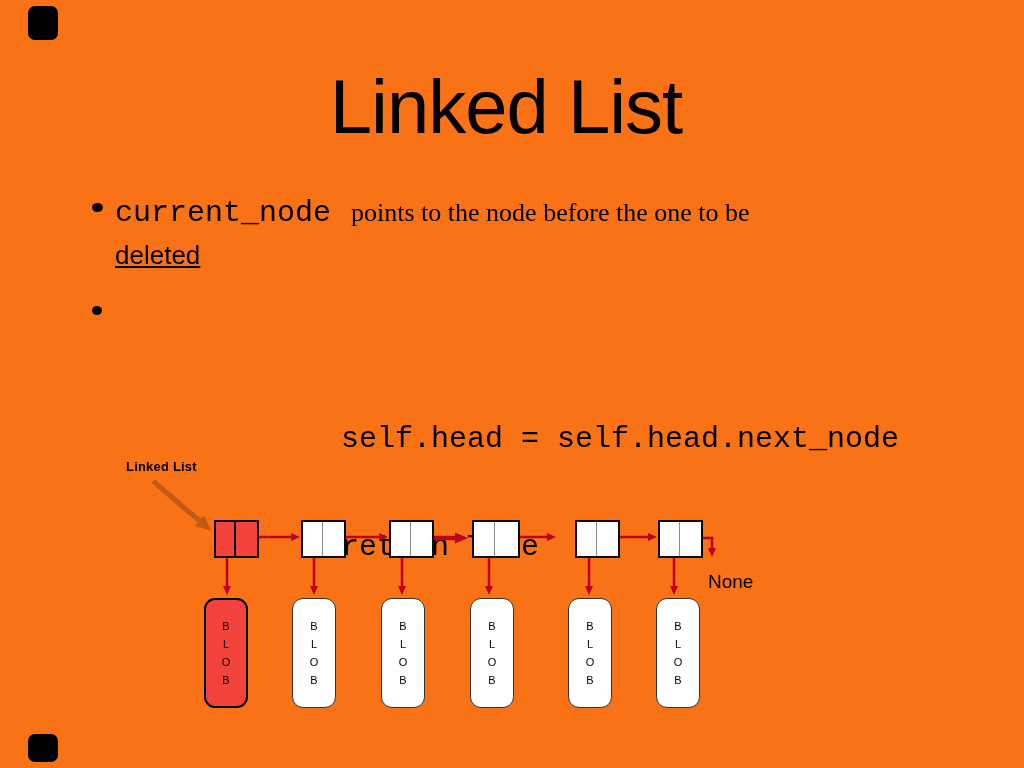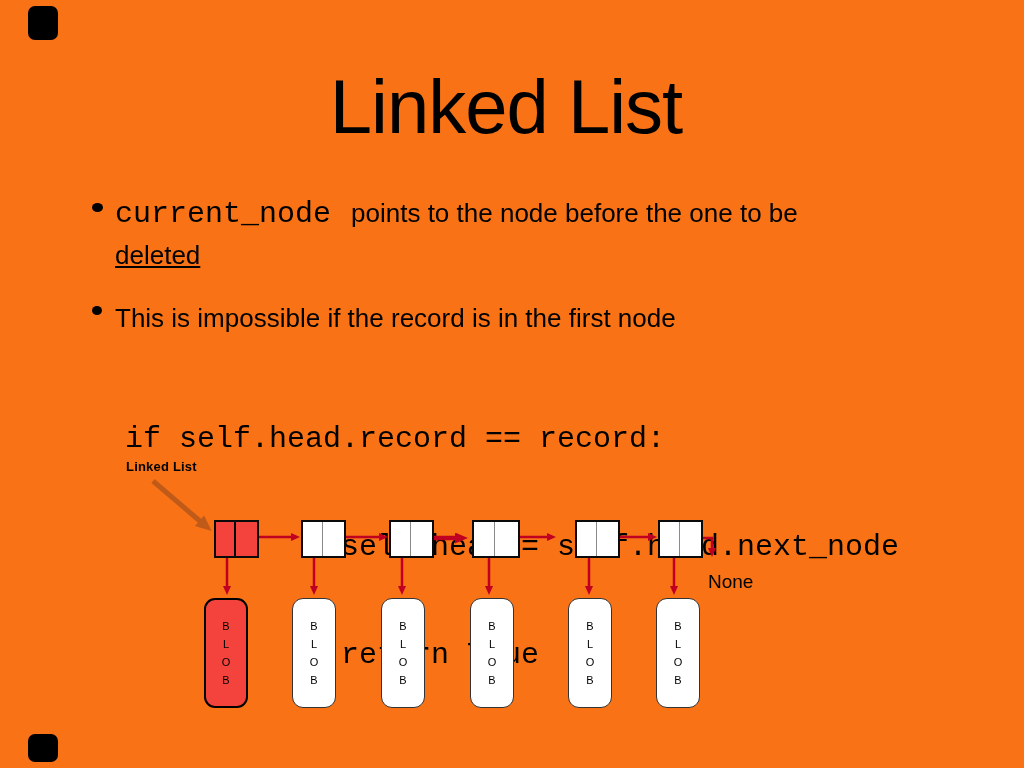--- a/index.html
+++ b/index.html
@@ -16,21 +16,21 @@
     font-size:76px;font-weight:400;line-height:76px;text-align:center;letter-spacing:-1px;
   }
 
   .bullet-dot{position:absolute;background:#000;border-radius:50%;}
   .dot1{left:92px;top:203px;width:11px;height:9px;}
   .dot2{left:92px;top:306px;width:10px;height:9px;}
 
   .mono{font-family:Liberation Mono, monospace;}
   .b1-line1{position:absolute;left:115px;top:195px;line-height:36px;white-space:nowrap;}
   .b1-line1 .code-frag{font-size:30px;}
-  .b1-line1 .sans-frag{font-size:26px;margin-left:20px;}
+  .b1-line1 .sans-frag{font-size:26px;margin-left:20px;font-family:Liberation Serif, serif;}
   .b1-line2{position:absolute;left:115px;top:237px;font-size:26px;line-height:36px;text-decoration:underline;}
   .b2-line{position:absolute;left:115px;top:300px;font-size:26px;line-height:36px;white-space:nowrap;}
 
   .code{position:absolute;left:125px;top:349px;font-size:30px;line-height:36px;white-space:pre;}
   .code .code-line{font-family:"Liberation Mono",monospace;}
   .code .indent{margin-left:216px;}
 
   .diagram-label{position:absolute;left:126px;top:459px;font-size:13px;font-weight:700;letter-spacing:0.2px;}
   .none-label{position:absolute;left:708px;top:571px;font-size:19px;}
 
@@ -66,24 +66,22 @@
 
   <h1 class="title">Linked List</h1>
 
   <div class="bullet-dot dot1"></div>
   <div class="b1-line1">
     <span class="mono code-frag">current_node</span><span class="sans-frag">points to the node before the one to be</span>
   </div>
   <div class="b1-line2">deleted</div>
 
   <div class="bullet-dot dot2"></div>
-  <div class="b2-line">This is impossible if the record is in the first node</div>
 
   <div class="code">
-    <div class="code-line">if self.head.record == record:</div>
     <div class="code-line indent">self.head = self.head.next_node</div>
     <div class="code-line indent">return True</div>
   </div>
 
   <div class="diagram-label">Linked List</div>
 
   <svg class="arrows" width="1024" height="768" viewBox="0 0 1024 768">
     <defs>
       <marker id="ah" markerWidth="10" markerHeight="9" refX="1" refY="4" orient="auto" markerUnits="userSpaceOnUse">
         <path d="M0,0 L9,4 L0,8 Z" class="f-red"></path>

